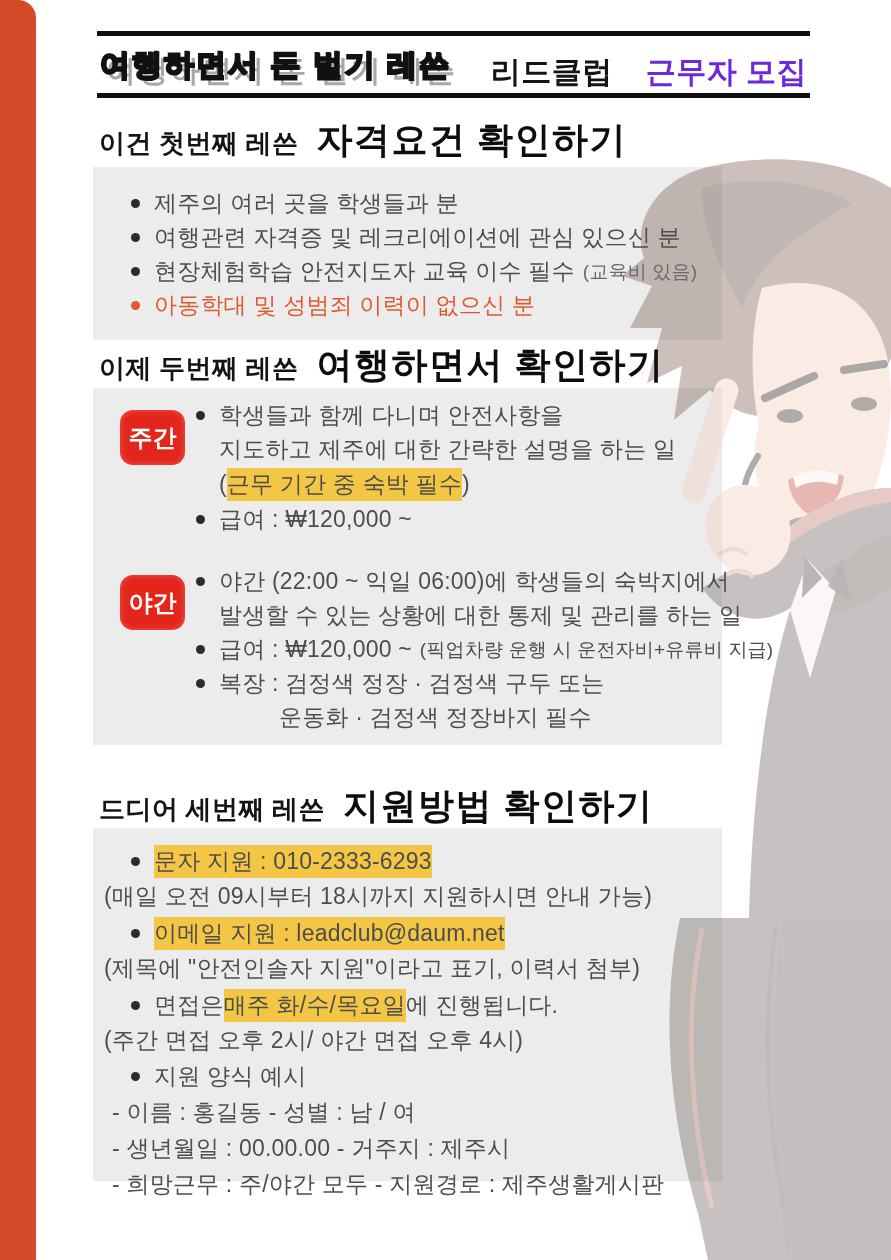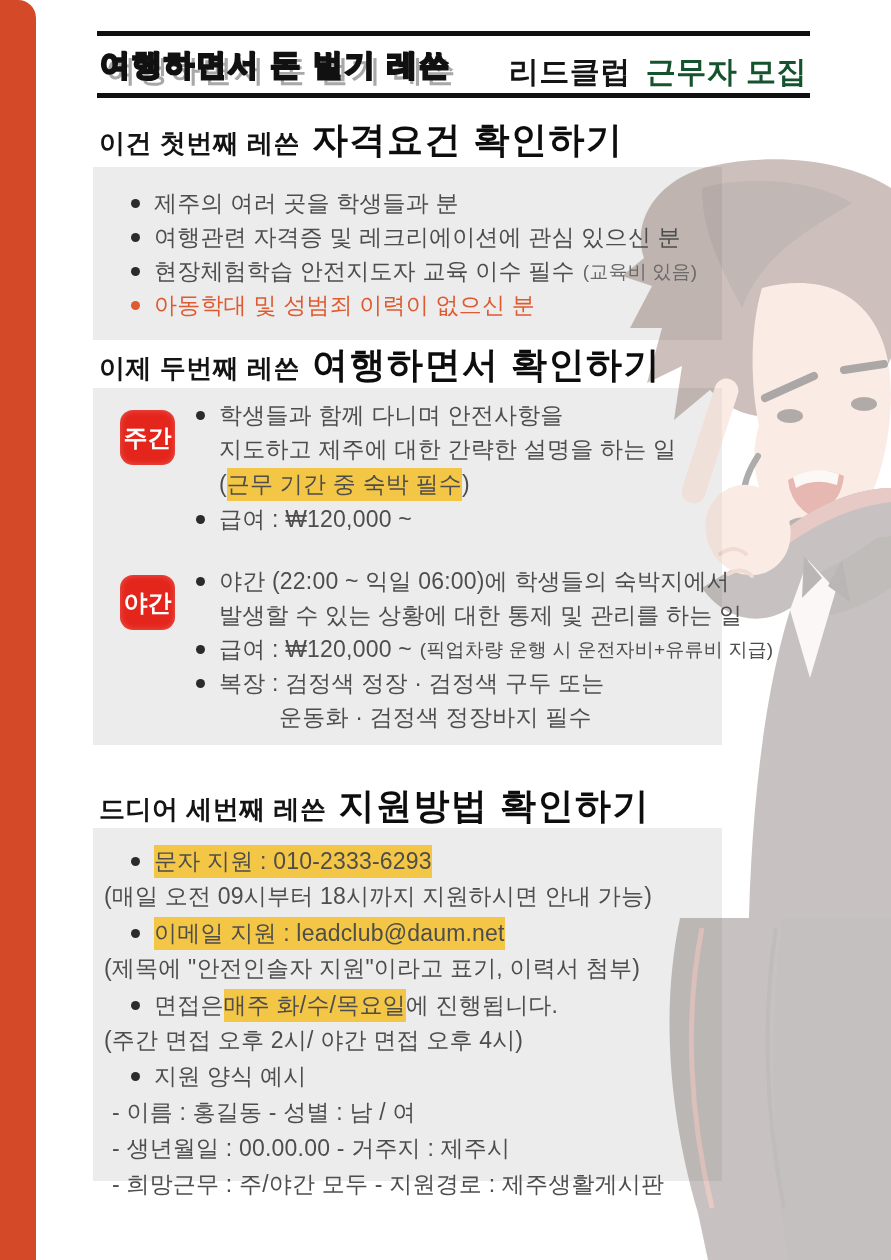--- a/index.html
+++ b/index.html
@@ -28,24 +28,24 @@
     font-size:30px;font-weight:900;letter-spacing:2px;white-space:nowrap;
     color:#f6b4a9;
     -webkit-text-stroke:2.5px #111111;
     text-shadow:6px 6px 0 #a8a8a8;
   }
   .brand-line{
     position:absolute;right:84px;top:52px;z-index:3;
     font-size:30px;font-weight:800;white-space:nowrap;letter-spacing:0.5px;
   }
   .brand-line .brand{color:#141414;}
-  .brand-line .recruit{color:#14532d;margin-left:6px;}
+  .brand-line .recruit{color:#6d28d9;margin-left:24px;}
   
   .sec-heading{
-    position:absolute;left:99px;z-index:3;display:flex;align-items:baseline;gap:12px;white-space:nowrap;
+    position:absolute;left:99px;z-index:3;display:flex;align-items:baseline;gap:18px;white-space:nowrap;font-family:Liberation Serif, serif;
   }
   .sec-heading .pre{font-size:26px;font-weight:800;color:#141414;letter-spacing:0.5px;}
   .sec-heading .main{font-size:36px;font-weight:900;color:#0d0d0d;letter-spacing:1.5px;}
   
   .panel{position:absolute;left:93px;width:629px;background:#ececec;z-index:1;}
   #panel1{top:167px;height:173px;}
   #panel2{top:388px;height:357px;}
   #panel3{top:828px;height:353px;}
   
   .row{
@@ -55,21 +55,21 @@
   .dot{
     width:9px;height:9px;border-radius:50%;background:#2b2b2b;
     margin-right:14px;flex:0 0 auto;
   }
   .dot.orange{background:#de5a31;}
   .row.orange{color:#de5a31;}
   .note-small{font-size:19px;color:#6a6a6a;margin-left:8px;}
   .hl{background:#f4c645;padding:1px 0;color:#4d4d4d;}
   
   .stamp{
-    position:absolute;left:120px;width:55px;height:55px;z-index:3;
+    position:absolute;left:120px;width:65px;height:55px;z-index:3;
     background:#e4251c;border-radius:13px;
     display:flex;align-items:center;justify-content:center;
     color:#ffffff;font-size:24px;font-weight:800;
     box-shadow:inset 0 0 6px rgba(255,255,255,0.25);
     text-align:right;
   }
   
   .figure{
     position:absolute;left:552px;top:158px;width:339px;height:1102px;
     z-index:2;opacity:0.38;pointer-events:none;

